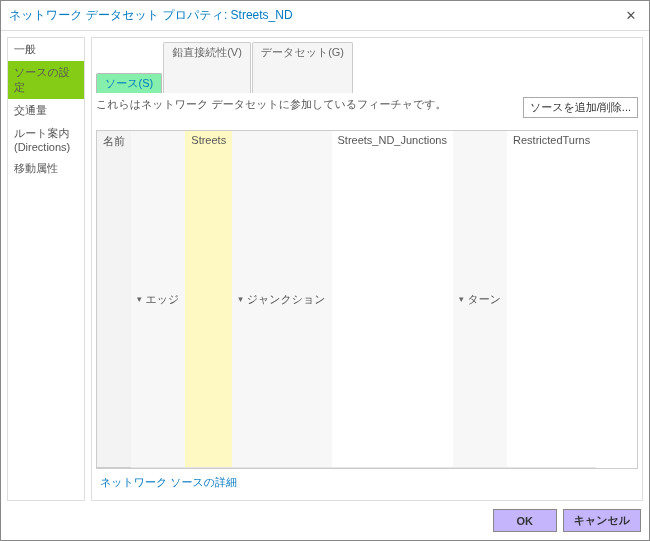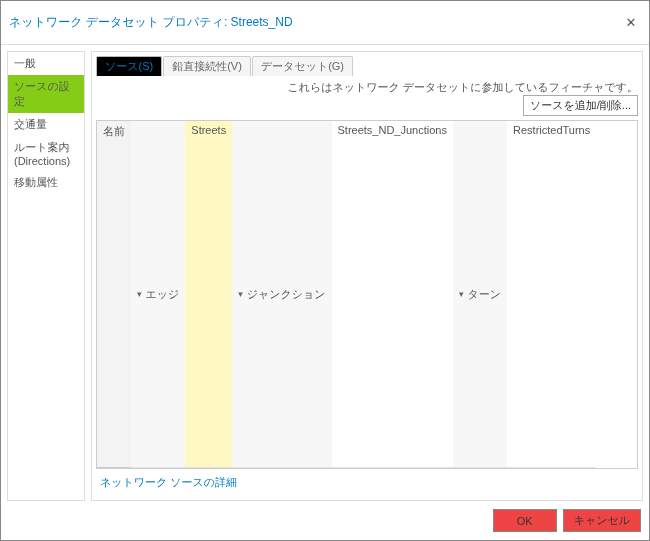--- a/index.html
+++ b/index.html
@@ -1,41 +1,41 @@
 <!DOCTYPE html>
 <html><head>
 <meta charset="utf-8">
 <style>
   * { box-sizing: border-box; margin: 0; padding: 0; font-family: "Meiryo UI", "Yu Gothic UI", sans-serif; font-size: 11px; }
   body { background: #fff; width: 650px; height: 541px; border: 1px solid #888; display: flex; flex-direction: column; }
-  .titlebar { display: flex; align-items: center; height: 44px; padding: 0 8px; border-bottom: 1px solid #ddd; }
+  .titlebar { display: flex; align-items: center; height: 30px; padding: 0 8px; border-bottom: 1px solid #ddd; }
   .titlebar .title { color: #0079c1; font-size: 12px; flex: 1; }
   .titlebar .close { width: 20px; text-align: center; color: #555; cursor: pointer; font-size: 13px; }
   .body { flex: 1; display: flex; padding: 6px 6px 0 6px; gap: 6px; overflow: hidden; }
   .sidebar { width: 78px; border: 1px solid #ddd; display: flex; flex-direction: column; }
   .side-item { padding: 4px 6px; color: #555; cursor: pointer; }
   .side-item.active { background: #84cc16; }
   .main { flex: 1; border: 1px solid #ddd; display: flex; flex-direction: column; }
   .tabs { display: flex; padding: 4px 4px 0 4px; gap: 0; }
   .tab { border: 1px solid #ccc; border-bottom: none; padding: 2px 8px; background: #f5f5f5; color: #666; cursor: pointer; border-radius: 2px 2px 0 0; margin-right: 1px; }
-  .tab.active { background: #000000; color: #0079c1; border-color: #bbb; }
+  .tab.active { background: #86efac; color: #0079c1; border-color: #bbb; margin-top: 31px; }
   .content { flex: 1; display: flex; flex-direction: column; padding: 4px; overflow: hidden; }
-  .toprow { display: flex; align-items: flex-end; margin-bottom: 4px; flex-direction: column; }
+  .toprow { display: flex; align-items: flex-start; margin-bottom: 12px; }
   .desc { flex: 1; color: #555; }
   .btn-small { border: 1px solid #aaa; background: #fff; padding: 2px 6px; cursor: pointer; color: #333; }
   .grid { flex: 1; border: 1px solid #ccc; display: flex; overflow: hidden; }
   .ghead { background: #f3f3f3; border-bottom: 1px solid #ccc; padding: 3px 6px; color: #555; }
   .grow { border-bottom: 1px solid #e5e5e5; padding: 3px 6px; color: #555; }
   .grow.sec { background: #f7f7f7; display:flex; align-items:center; }
   .grow.sel { background: #fef9c3; }
   .chev { display:inline-block; font-size:9px; margin-right:4px; color:#666; }
   .gfill { flex: 1; }
   .link { color: #0079c1; padding: 6px 4px; cursor: pointer; }
   .footer { display: flex; justify-content: flex-end; gap: 6px; padding: 8px; }
-  .btn { min-width: 64px; border: 1px solid #888; background: #ef4444; padding: 3px 10px; cursor: pointer; color: #333; text-align: center; }
+  .btn { min-width: 64px; border: 1px solid #888; background: #c4b5fd; padding: 3px 10px; cursor: pointer; color: #333; text-align: center; font-weight: bold; }
 </style>
 </head>
 <body>
 
 <div class="titlebar">
   <div class="title">ネットワーク データセット プロパティ: Streets_ND</div>
   <div class="close">✕</div>
 </div>
 
 <div class="body">

